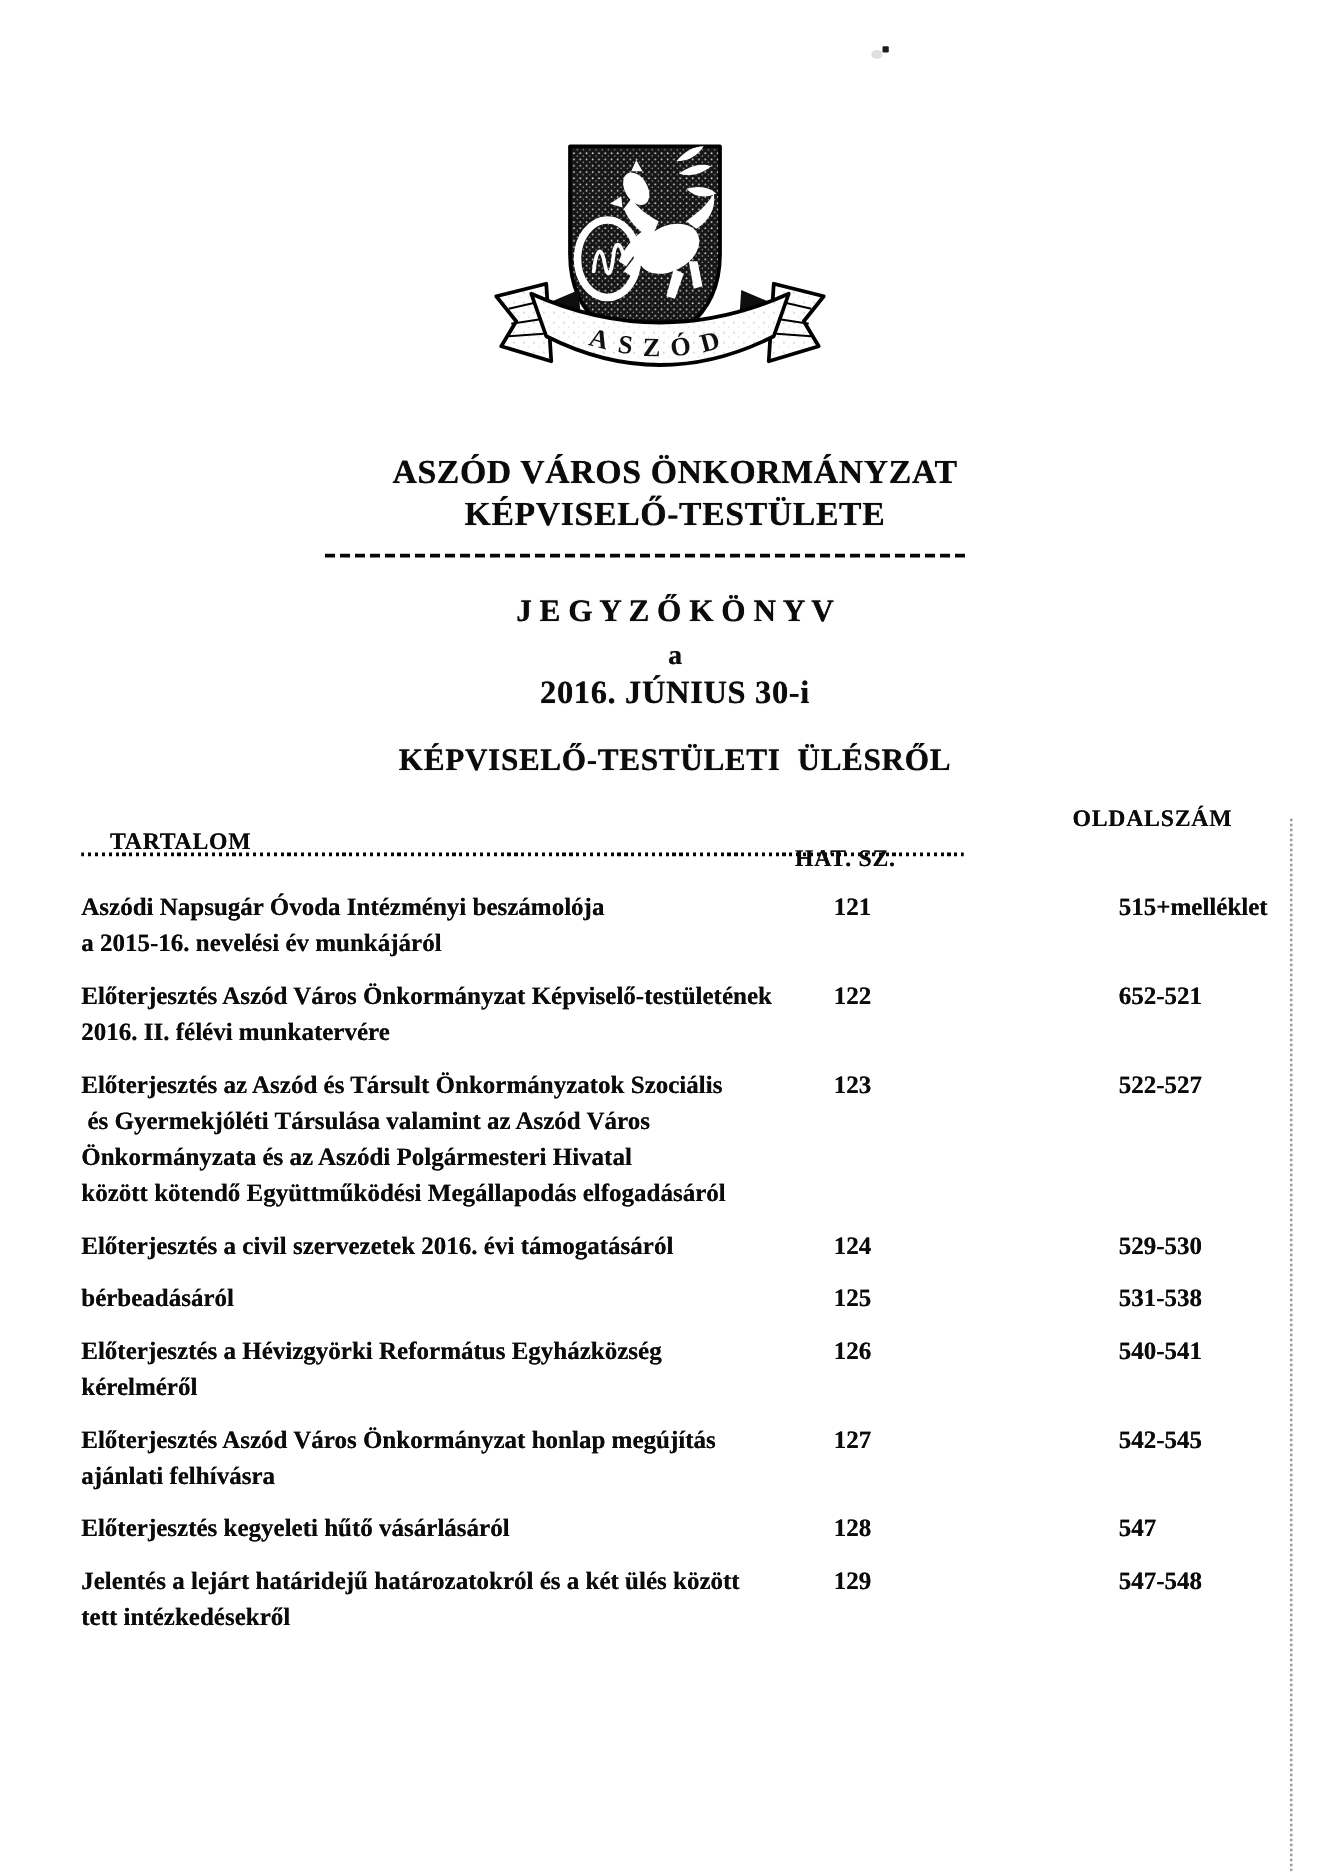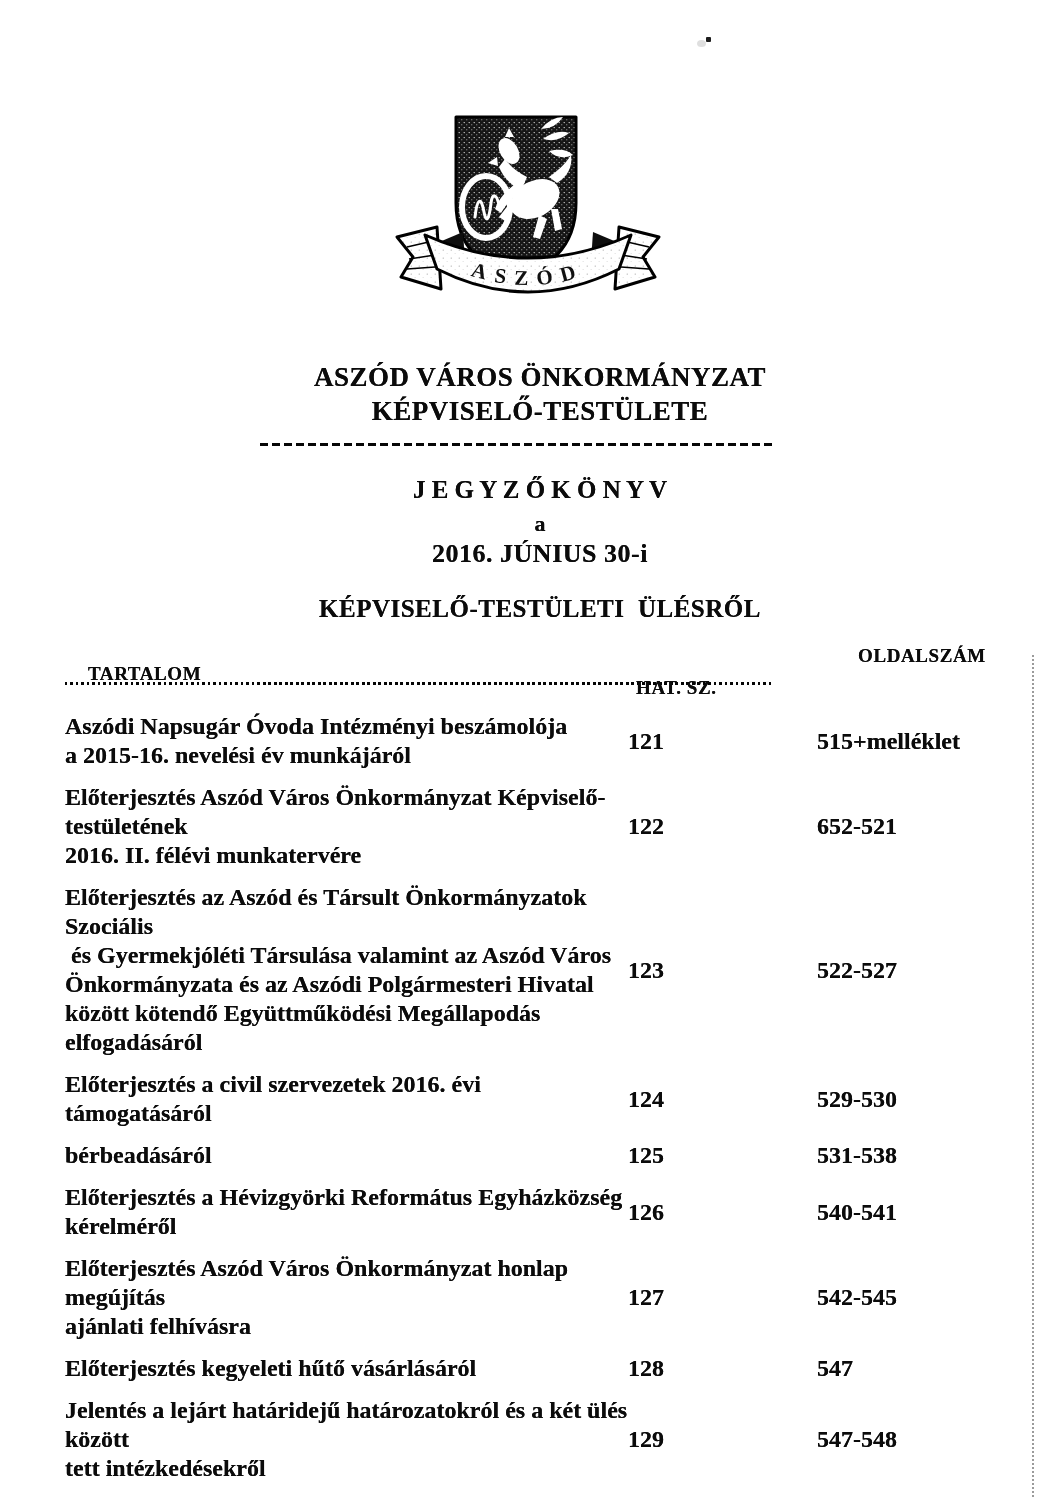--- a/index.html
+++ b/index.html
@@ -57,24 +57,25 @@
   .th-hatsz   { position: absolute; left: 571px; top: 0; margin-top: 32px; }
   .th-pages   { position: absolute; left: 793px; top: 0; }
   .dotted-rule {
     margin-top: 13px;
     width: 706px; height: 3px;
     background: repeating-linear-gradient(90deg, #050505 0 2.5px, rgba(0,0,0,0) 2.5px 5.5px);
   }
   .toc-rows { margin-top: 27px; }
   .toc-row {
     display: flex;
-    align-items: center;
+    align-items: flex-start;
     margin-bottom: 13px;
-    font-size: 24px;
+    font-size: 20px;
     line-height: 29px;
+    gap: 39px;
   }
   .toc-title { width: 563px; }
   .toc-title div { white-space: pre-wrap; }
   .toc-num   { width: 189px; }
   .toc-pages { flex: 1; }
 </style>
 </head>
 <body>
 
 <div class="page">

